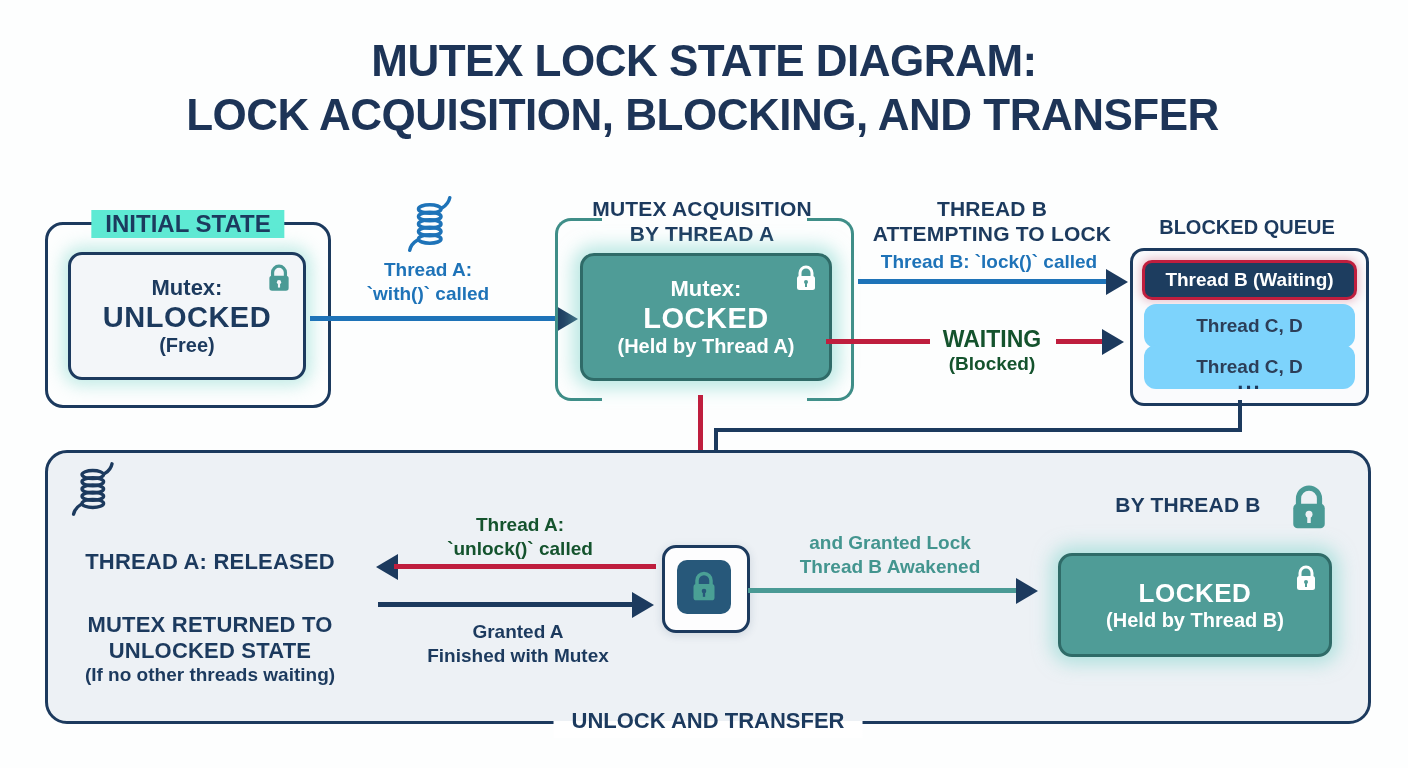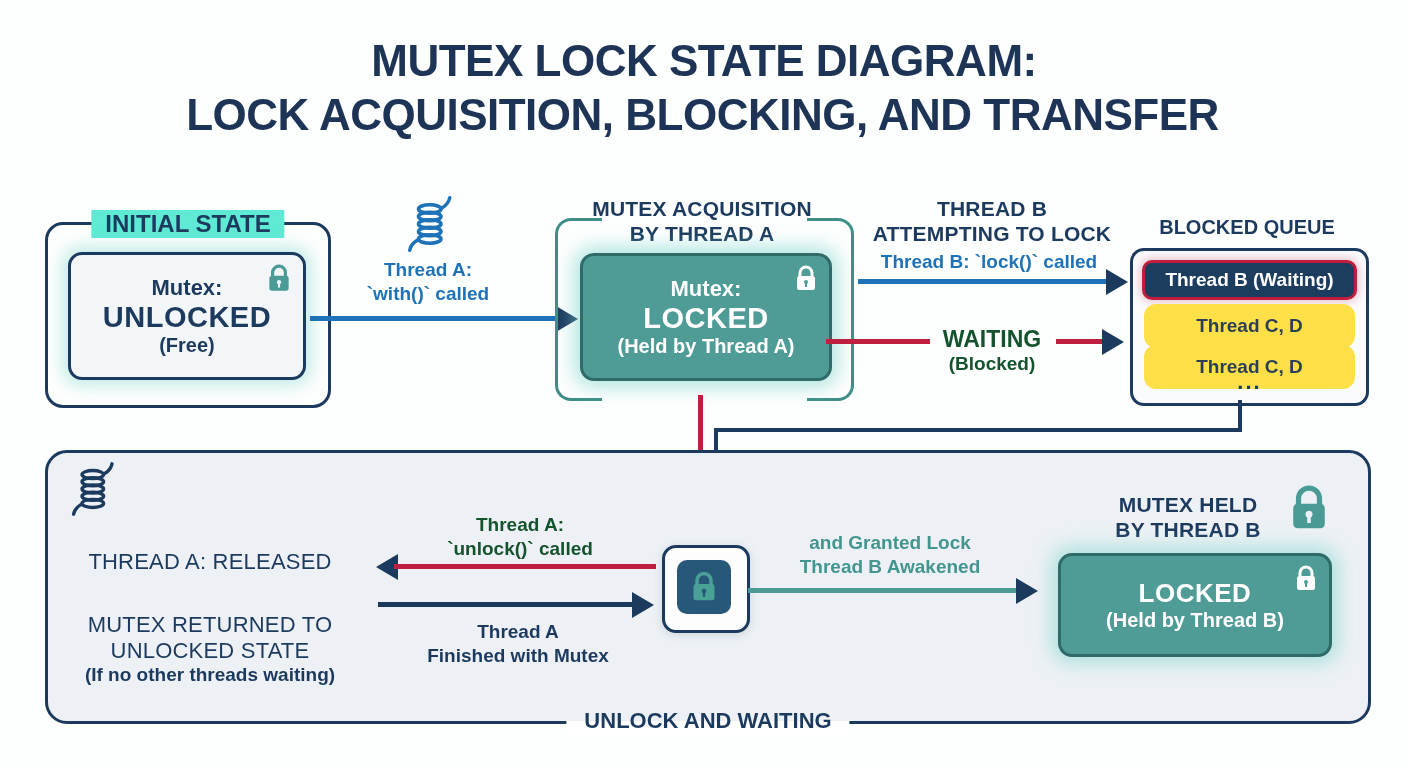--- a/index.html
+++ b/index.html
@@ -36,21 +36,21 @@
   .br{position:absolute;width:44px;height:90px;border:0 solid #3f8e88;}
   .br.tl{border-left-width:3px;border-top-width:3px;border-top-left-radius:16px;}
   .br.tr{border-right-width:3px;border-top-width:3px;border-top-right-radius:16px;}
   .br.bl{border-left-width:3px;border-bottom-width:3px;border-bottom-left-radius:16px;}
   .br.brr{border-right-width:3px;border-bottom-width:3px;border-bottom-right-radius:16px;}
   
   .queuebox{background:#fafbfd;border:3.5px solid #1c3a5e;border-radius:14px;}
   .pill-dark{position:absolute;left:9px;right:9px;height:34px;background:#1d3d5f;border:3px solid #bf1e3e;
              border-radius:10px;color:#ffffff;font-size:19px;font-weight:700;
              display:flex;align-items:center;justify-content:center;box-shadow:0 0 8px 2px rgba(191,30,62,0.25);}
-  .pill-gray{position:absolute;left:11px;right:11px;height:44px;background:#fde047;border-radius:12px;
+  .pill-gray{position:absolute;left:11px;right:11px;height:44px;background:#7dd3fc;border-radius:12px;
              color:#2c3e58;font-size:19px;font-weight:600;display:flex;align-items:center;justify-content:center;}
   
   .line{position:absolute;}
   .l-blue{background:#1e73b8;} .l-red{background:#bf1e3e;} .l-navy{background:#1c3a5e;} .l-teal{background:#4a9a95;}
   .tri{position:absolute;width:0;height:0;}
   .tri.right{border-top:13px solid transparent;border-bottom:13px solid transparent;border-left:22px solid;}
   .tri.left{border-top:13px solid transparent;border-bottom:13px solid transparent;border-right:22px solid;}
   .tri.down{border-left:12px solid transparent;border-right:12px solid transparent;border-top:19px solid;}
   .tb{border-color:transparent transparent transparent #1e73b8;}
   .trd{border-color:transparent transparent transparent #bf1e3e;}
@@ -60,21 +60,21 @@
   .td-red{border-color:#bf1e3e transparent transparent transparent;}
   .td-navy{border-color:#1c3a5e transparent transparent transparent;}
   
   .panel{background:#edf1f5;border:3.5px solid #1c3a5e;border-radius:22px;}
   .panel-chip{
     position:absolute;left:50%;transform:translateX(-50%);padding:0 18px;height:34px;line-height:34px;
     font-size:22px;font-weight:800;white-space:nowrap;
     background:linear-gradient(to bottom,#edf1f5 0%,#edf1f5 50%,#ffffff 50%,#ffffff 100%);
   }
   .lbl2{font-size:19px;font-weight:700;line-height:24px;}
-  .big{font-size:22px;font-weight:400;letter-spacing:0.2px;}
+  .big{font-size:22px;font-weight:700;letter-spacing:0.2px;}
   .centerlock{position:absolute;background:#fdfdfe;border:3.5px solid #1c3a5e;border-radius:14px;
               box-shadow:0 2px 10px rgba(28,58,94,0.15);}
   .centerlock .inner{position:absolute;left:12px;top:12px;width:54px;height:54px;background:#27587a;border-radius:10px;
               display:flex;align-items:center;justify-content:center;}
 </style>
 </head>
 <body>
 
 <div class="canvas">
 
@@ -166,21 +166,21 @@
 
   <div class="line l-red" style="left:698px;top:395px;width:5px;height:123px;"></div>
   <div class="tri down td-red" style="left:688px;top:518px;"></div>
 
   <div class="line l-navy" style="left:1238px;top:400px;width:4px;height:30px;"></div>
   <div class="line l-navy" style="left:714px;top:428px;width:528px;height:4px;"></div>
   <div class="line l-navy" style="left:714px;top:430px;width:4px;height:64px;"></div>
   <div class="tri down td-navy" style="left:704px;top:494px;"></div>
 
   <div class="abs panel" style="left:45px;top:450px;width:1320px;height:268px;">
-    <div class="panel-chip" style="top:251px;">UNLOCK AND WAITING</div>
+    <div class="panel-chip" style="top:251px;">UNLOCK AND TRANSFER</div>
   </div>
 
   <span class="abs" style="left:70px;top:462px;">
     <svg width="48" height="54" viewBox="0 0 40 44">
         <g fill="none" stroke="#1c3a5e" stroke-width="2.8" stroke-linecap="round">
           <path d="M29 9 q5 -3 6 -8"></path>
           <ellipse cx="19" cy="10" rx="9" ry="3.4"></ellipse>
           <ellipse cx="19" cy="16" rx="9" ry="3.4"></ellipse>
           <ellipse cx="19" cy="22" rx="9" ry="3.4"></ellipse>
           <ellipse cx="19" cy="28" rx="9" ry="3.4"></ellipse>
@@ -200,21 +200,21 @@
   <div class="line l-red" style="left:394px;top:564px;width:262px;height:5px;"></div>
 
   <div class="abs ctr" style="left:58px;top:612px;width:304px;">
     <div class="big">MUTEX RETURNED TO</div>
     <div class="big">UNLOCKED STATE</div>
     <div style="font-size:19px;font-weight:600;">(If no other threads waiting)</div>
   </div>
   <div class="line l-navy" style="left:378px;top:602px;width:256px;height:5px;"></div>
   <div class="tri right tn" style="left:632px;top:591.5px;"></div>
   <div class="abs ctr navy lbl2" style="left:408px;top:620px;width:220px;">
-    <div>Thread A</div>
+    <div>Granted A</div>
     <div>Finished with Mutex</div>
   </div>
 
   <div class="centerlock" style="left:662px;top:545px;width:82px;height:82px;">
     <div class="inner">
       <svg width="28" height="33" viewBox="0 0 24 28">
           <path d="M6 12 V8 a6 6 0 0 1 12 0 V12" fill="none" stroke="#4aa095" stroke-width="3"></path>
           <rect x="3" y="11" width="18" height="14" rx="2.5" fill="#4aa095"></rect>
           <circle cx="12" cy="17" r="2" fill="#27587a"></circle>
           <rect x="11" y="17.5" width="2" height="4.5" fill="#27587a"></rect>
@@ -223,21 +223,20 @@
   </div>
 
   <div class="abs ctr teal lbl2" style="left:768px;top:531px;width:244px;">
     <div>and Granted Lock</div>
     <div>Thread B Awakened</div>
   </div>
   <div class="line l-teal" style="left:748px;top:588px;width:270px;height:5px;"></div>
   <div class="tri right tt" style="left:1016px;top:577.5px;"></div>
 
   <div class="abs ctr hdr" style="left:1088px;top:492px;width:200px;">
-    <div>MUTEX HELD</div>
     <div>BY THREAD B</div>
   </div>
   <span class="abs" style="left:1288px;top:484px;">
     <svg width="42" height="50" viewBox="0 0 24 28">
         <path d="M6 12 V8 a6 6 0 0 1 12 0 V12" fill="none" stroke="#4a9a95" stroke-width="3"></path>
         <rect x="3" y="11" width="18" height="14" rx="2.5" fill="#4a9a95"></rect>
         <circle cx="12" cy="17" r="2" fill="#edf1f5"></circle>
         <rect x="11" y="17.5" width="2" height="4.5" fill="#edf1f5"></rect>
       </svg>
   </span>

